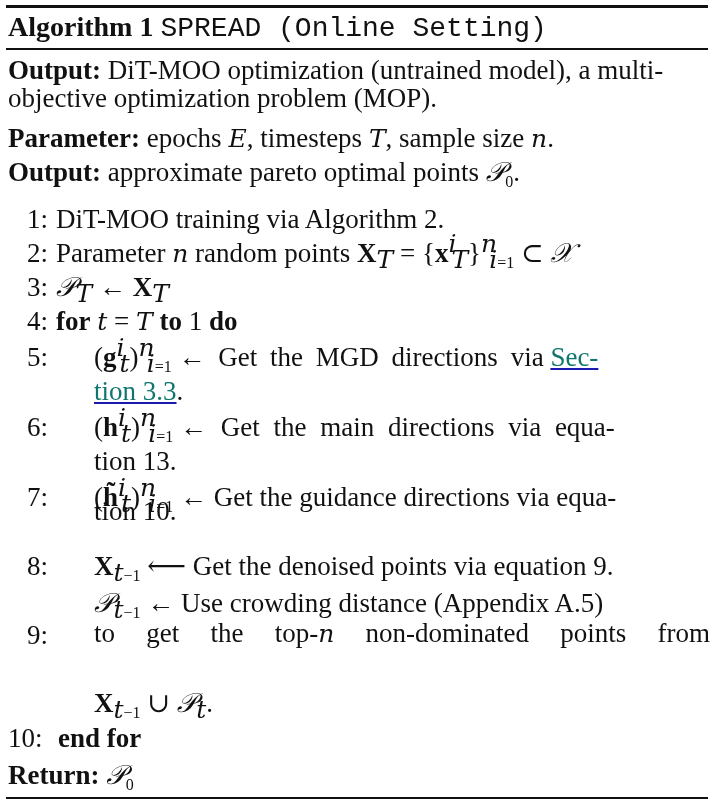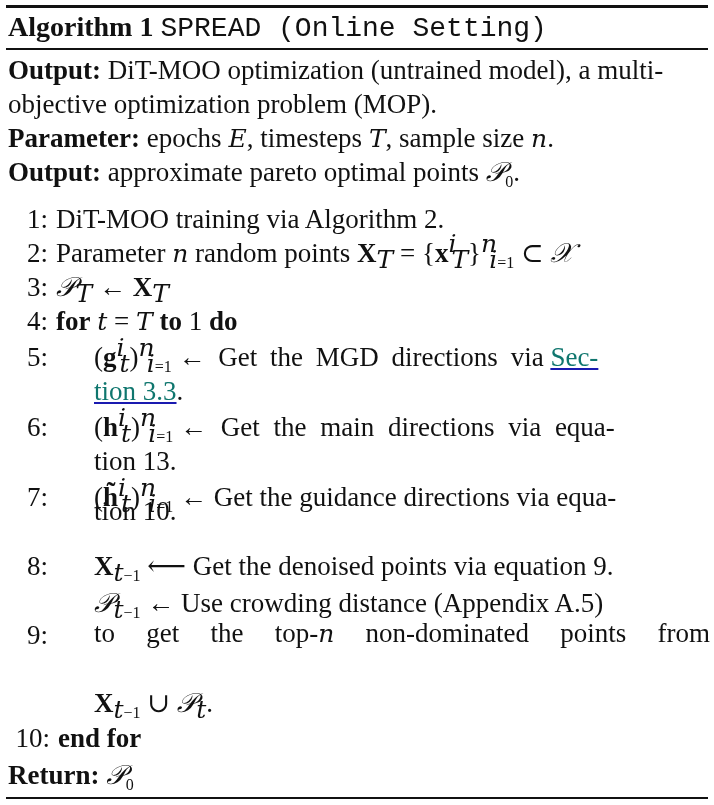--- a/index.html
+++ b/index.html
@@ -32,21 +32,21 @@
   <span class="b">Algorithm 1</span>
   <span class="name">SPREAD (Online Setting)</span>
 </div>
 
 <div class="rule mid"></div>
 
 <div class="line" style="top:53px">
   <span class="b">Output:</span>
   <span>DiT-MOO optimization (untrained model), a multi-</span>
 </div>
-<div class="line" style="top:87px">
+<div class="line" style="top:81px">
   <span>objective optimization problem (MOP).</span>
 </div>
 <div class="line" style="top:121px">
   <span class="b">Parameter:</span>
   <span>epochs <span class="m">E</span>, timesteps <span class="m">T</span>, sample size <span class="m">n</span>.</span>
 </div>
 <div class="line" style="top:155px">
   <span class="b">Output:</span>
   <span>approximate pareto optimal points <span class="cal">𝒫</span><sub>0</sub>.</span>
 </div>
@@ -118,21 +118,21 @@
   <span>← Use crowding distance (Appendix A.5)</span>
 </div>
 <div class="indent" style="top:616px">
   <span class="justify">to get the top-<span class="m">n</span> non-dominated points from</span>
 </div>
 <div class="indent" style="top:686px">
   <span><span class="mb">X</span><sub><span class="m">t</span>−1</sub> ∪ <span class="cal">𝒫</span><sub class="m">t</sub>.</span>
 </div>
 
 <div class="step" style="top:721px">
-  <span class="num" style="width:42px;text-align:right">10:</span><span class="b">end for</span>
+  <span class="num" style="width:42px;text-align:left">10:</span><span class="b">end for</span>
 </div>
 
 <div class="line" style="top:758px">
   <span class="b">Return:</span>
   <span><span class="cal">𝒫</span><sub>0</sub></span>
 </div>
 
 <div class="rule bot"></div>
 
 </body></html>

